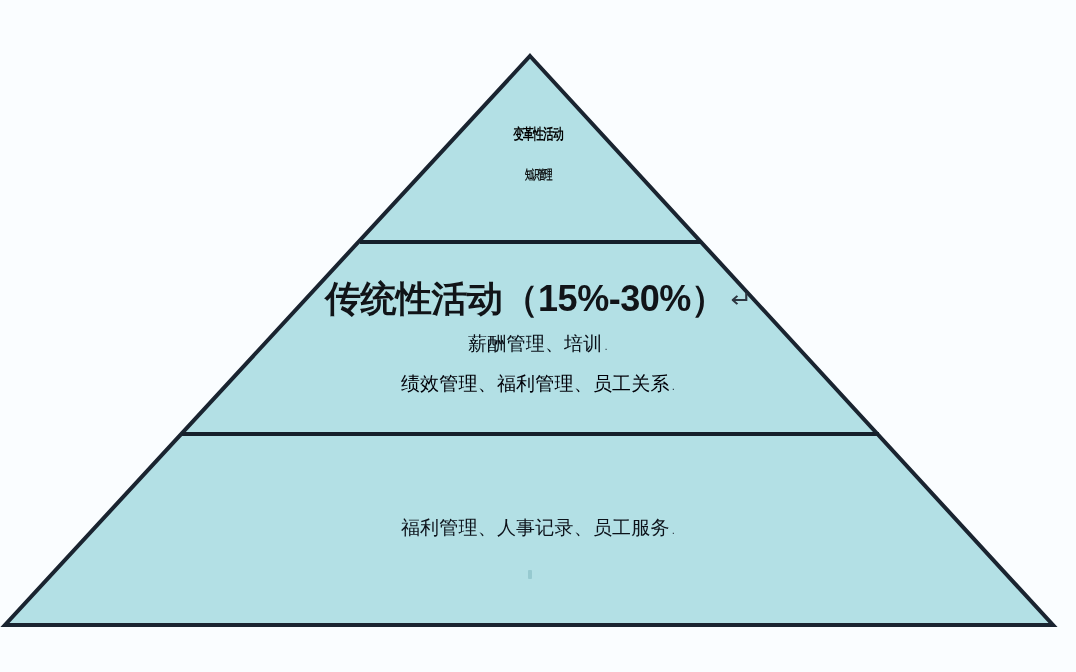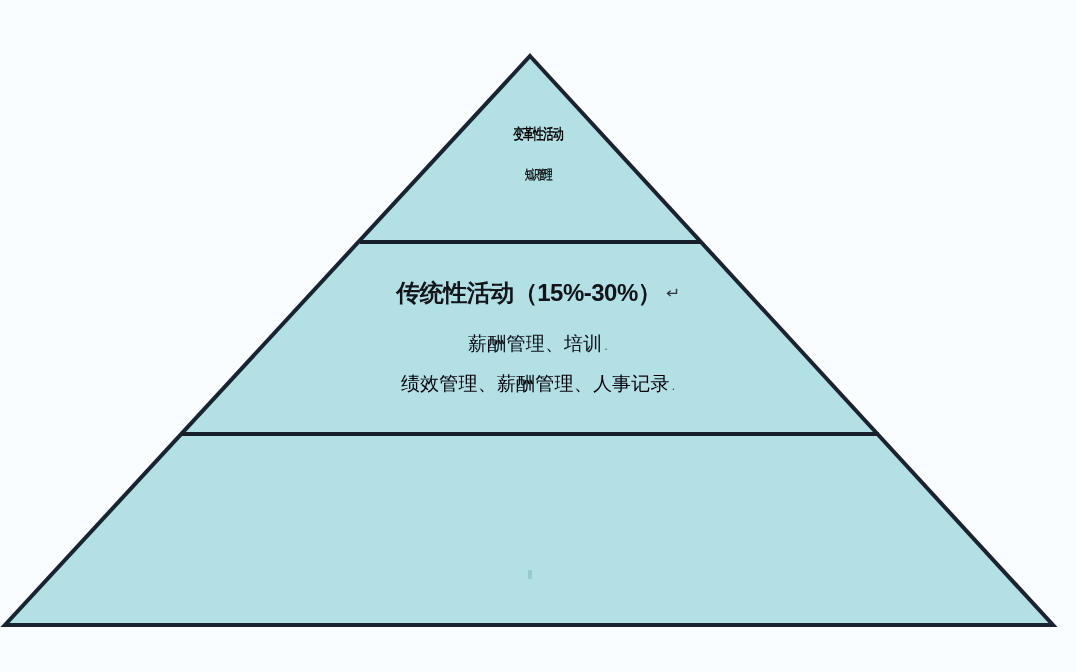--- a/index.html
+++ b/index.html
@@ -62,21 +62,21 @@
     letter-spacing: -2.6px;
     transform: scaleX(0.62);
     color: #232a31;
     filter: blur(0.75px) contrast(1.7);
     opacity: 0.92;
   }
 
   
   #tier-mid-title {
     top: 281px;
-    font-size: 24px;
+    font-size: 36px;
     font-weight: bold;
     letter-spacing: -0.5px;
   }
   #tier-mid-sub1 {
     top: 334px;
     font-size: 19px;
     letter-spacing: 0.2px;
     color: #1b2027;
     filter: blur(0.35px) contrast(1.2);
   }
@@ -147,19 +147,20 @@
   </svg>
 
   <div class="tier-text" id="tier-top-title">变革性活动</div>
 
   <div class="tier-text" id="tier-top-sub">知识管理</div>
 
   <div class="tier-text" id="tier-mid-title"><span>传统性活动（15%-30%）</span><span class="pilcrow">↵</span></div>
 
   <div class="tier-text" id="tier-mid-sub1"><span>薪酬管理、培训</span><span class="trailing-dot">.</span></div>
 
-  <div class="tier-text" id="tier-mid-sub2"><span>绩效管理、薪酬管理、人事记录</span><span class="trailing-dot">.</span></div>
+  <div class="tier-text" id="tier-mid-sub2"><span>绩效管理、福利管理、员工关系</span><span class="trailing-dot">.</span></div>
 
 
+  <div class="tier-text" id="tier-bot-sub1"><span>福利管理、人事记录、员工服务</span><span class="trailing-dot">.</span></div>
 
   <div id="base-artifact"></div>
 
 </div>
 
 </body></html>

